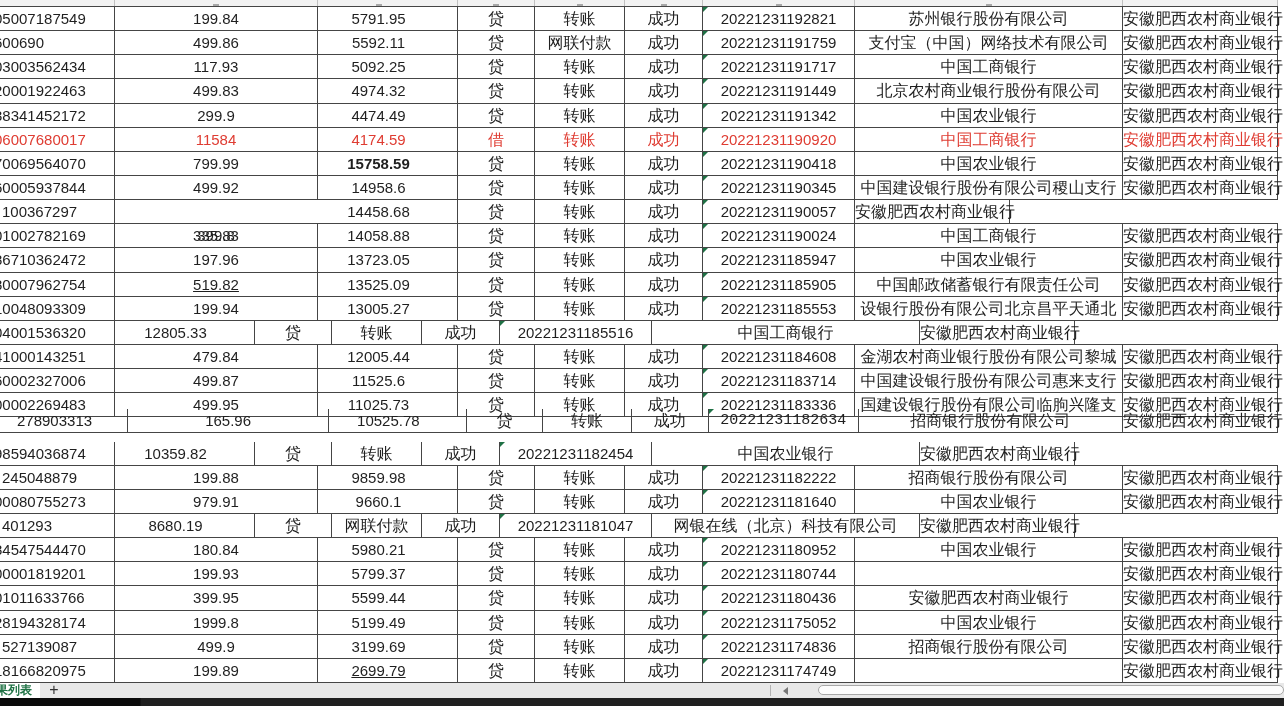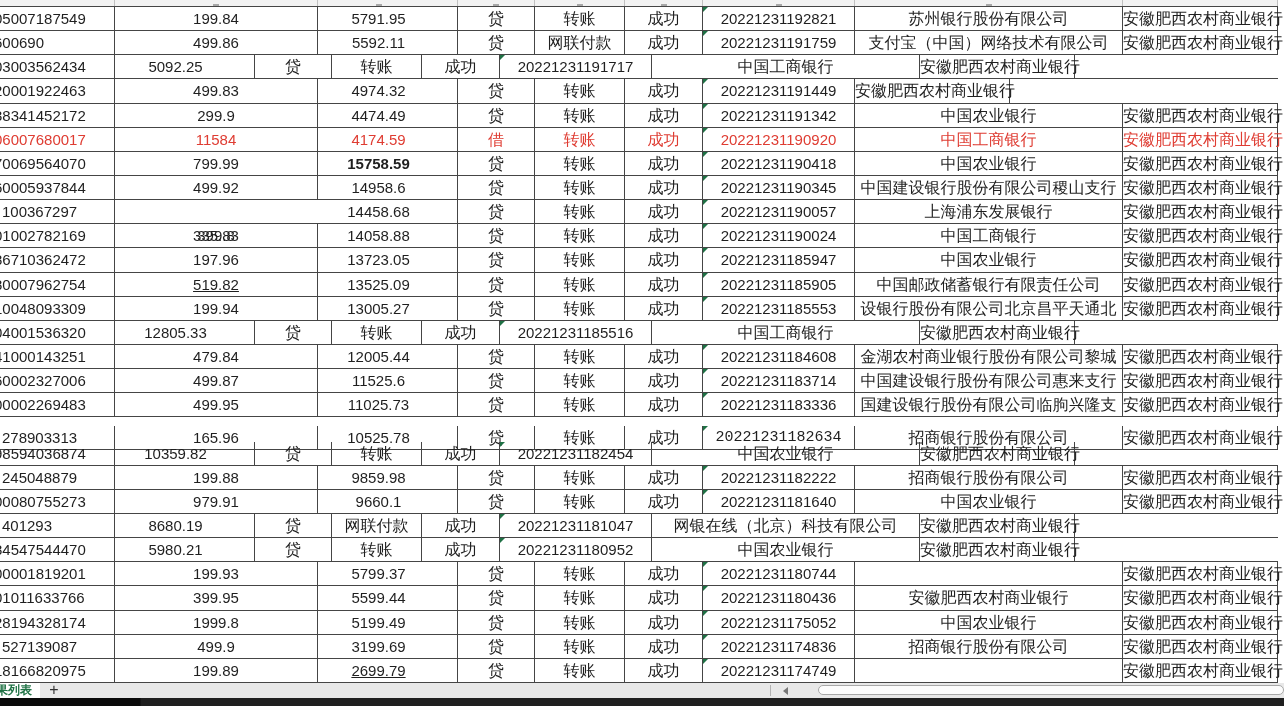--- a/index.html
+++ b/index.html
@@ -98,36 +98,38 @@
         <div class="cell c2" style="width: 140px;">5592.11</div>
         <div class="cell c3" style="width: 77px;">贷</div>
         <div class="cell c4" style="width: 90px;">网联付款</div>
         <div class="cell c5" style="width: 78px;">成功</div>
         <div class="cell c6" style="width: 152px;">20221231191759<span class="tri"></span></div>
         <div class="cell c7" style="width: 268px;">支付宝（中国）网络技术有限公司</div>
         <div class="cell c8" style="width: 155px;">安徽肥西农村商业银行</div>
       </div>
       <div class="row" style="top: 55.29px; height: 24.14px;">
         <div class="cell c0 clip" style="width: 115px;">03003562434</div>
+        <div class="cell c1" style="width: 203px;">117.93</div>
         <div class="cell c2" style="width: 140px;">5092.25</div>
         <div class="cell c3" style="width: 77px;">贷</div>
         <div class="cell c4" style="width: 90px;">转账</div>
         <div class="cell c5" style="width: 78px;">成功</div>
         <div class="cell c6" style="width: 152px;">20221231191717<span class="tri"></span></div>
         <div class="cell c7" style="width: 268px;">中国工商银行</div>
         <div class="cell c8" style="width: 155px;">安徽肥西农村商业银行</div>
       </div>
       <div class="row" style="top: 79.43px; height: 24.14px;">
         <div class="cell c0 clip" style="width: 115px;">20001922463</div>
         <div class="cell c1" style="width: 203px;">499.83</div>
         <div class="cell c2" style="width: 140px;">4974.32</div>
         <div class="cell c3" style="width: 77px;">贷</div>
         <div class="cell c4" style="width: 90px;">转账</div>
         <div class="cell c5" style="width: 78px;">成功</div>
         <div class="cell c6" style="width: 152px;">20221231191449<span class="tri"></span></div>
+        <div class="cell c7" style="width: 268px;">北京农村商业银行股份有限公司</div>
         <div class="cell c8" style="width: 155px;">安徽肥西农村商业银行</div>
       </div>
       <div class="row" style="top: 103.57px; height: 24.14px;">
         <div class="cell c0 clip" style="width: 115px;">38341452172</div>
         <div class="cell c1" style="width: 203px;">299.9</div>
         <div class="cell c2" style="width: 140px;">4474.49</div>
         <div class="cell c3" style="width: 77px;">贷</div>
         <div class="cell c4" style="width: 90px;">转账</div>
         <div class="cell c5" style="width: 78px;">成功</div>
         <div class="cell c6" style="width: 152px;">20221231191342<span class="tri"></span></div>
@@ -168,21 +170,20 @@
         <div class="cell c8" style="width: 155px;">安徽肥西农村商业银行</div>
       </div>
       <div class="row" style="top: 200.14px; height: 24.14px;">
         <div class="cell c0" style="width: 115px;">100367297</div>
         <div class="cell c1" style="width: 203px; margin-top: 24px;">399.8</div>
         <div class="cell c2" style="width: 140px;">14458.68</div>
         <div class="cell c3" style="width: 77px;">贷</div>
         <div class="cell c4" style="width: 90px;">转账</div>
         <div class="cell c5" style="width: 78px;">成功</div>
         <div class="cell c6" style="width: 152px;">20221231190057<span class="tri"></span></div>
-        <div class="cell c7" style="width: 268px;">上海浦东发展银行</div>
         <div class="cell c8" style="width: 155px;">安徽肥西农村商业银行</div>
       </div>
       <div class="row" style="top: 224.29px; height: 24.14px;">
         <div class="cell c0 clip" style="width: 115px;">01002782169</div>
         <div class="cell c1" style="width: 203px;">335.83</div>
         <div class="cell c2" style="width: 140px;">14058.88</div>
         <div class="cell c3" style="width: 77px;">贷</div>
         <div class="cell c4" style="width: 90px;">转账</div>
         <div class="cell c5" style="width: 78px;">成功</div>
         <div class="cell c6" style="width: 152px;">20221231190024<span class="tri"></span></div>
@@ -258,21 +259,21 @@
         <div class="cell c0 clip" style="width: 115px;">00002269483</div>
         <div class="cell c1" style="width: 203px;">499.95</div>
         <div class="cell c2" style="width: 140px;">11025.73</div>
         <div class="cell c3" style="width: 77px;">贷</div>
         <div class="cell c4" style="width: 90px;">转账</div>
         <div class="cell c5" style="width: 78px;">成功</div>
         <div class="cell c6" style="width: 152px;">20221231183336<span class="tri"></span></div>
         <div class="cell c7" style="width: 268px;">国建设银行股份有限公司临朐兴隆支</div>
         <div class="cell c8" style="width: 155px;">安徽肥西农村商业银行</div>
       </div>
-      <div class="row" style="top: 426px; height: 24.14px;">
+      <div class="row" style="top: 409px; height: 24.14px; padding-left: 15px;">
         <div class="cell c0" style="width: 115px;">278903313</div>
         <div class="cell c1" style="width: 203px;">165.96</div>
         <div class="cell c2" style="width: 140px;">10525.78</div>
         <div class="cell c3" style="width: 77px;">贷</div>
         <div class="cell c4" style="width: 90px;">转账</div>
         <div class="cell c5" style="width: 78px;">成功</div>
         <div class="cell c6" style="width: 152px; font-family: Liberation Mono, monospace;">20221231182634<span class="tri"></span></div>
         <div class="cell c7" style="width: 268px;">招商银行股份有限公司</div>
         <div class="cell c8" style="width: 155px;">安徽肥西农村商业银行</div>
       </div>
@@ -313,20 +314,21 @@
         <div class="cell c2" style="width: 140px;">8680.19</div>
         <div class="cell c3" style="width: 77px;">贷</div>
         <div class="cell c4" style="width: 90px;">网联付款</div>
         <div class="cell c5" style="width: 78px;">成功</div>
         <div class="cell c6" style="width: 152px;">20221231181047<span class="tri"></span></div>
         <div class="cell c7" style="width: 268px;">网银在线（北京）科技有限公司</div>
         <div class="cell c8" style="width: 155px;">安徽肥西农村商业银行</div>
       </div>
       <div class="row" style="top: 538.14px; height: 24.14px;">
         <div class="cell c0 clip" style="width: 115px;">84547544470</div>
+        <div class="cell c1" style="width: 203px;">180.84</div>
         <div class="cell c2" style="width: 140px;">5980.21</div>
         <div class="cell c3" style="width: 77px;">贷</div>
         <div class="cell c4" style="width: 90px;">转账</div>
         <div class="cell c5" style="width: 78px;">成功</div>
         <div class="cell c6" style="width: 152px;">20221231180952<span class="tri"></span></div>
         <div class="cell c7" style="width: 268px;">中国农业银行</div>
         <div class="cell c8" style="width: 155px;">安徽肥西农村商业银行</div>
       </div>
       <div class="row" style="top: 562.29px; height: 24.14px;">
         <div class="cell c0 clip" style="width: 115px;">00001819201</div>

